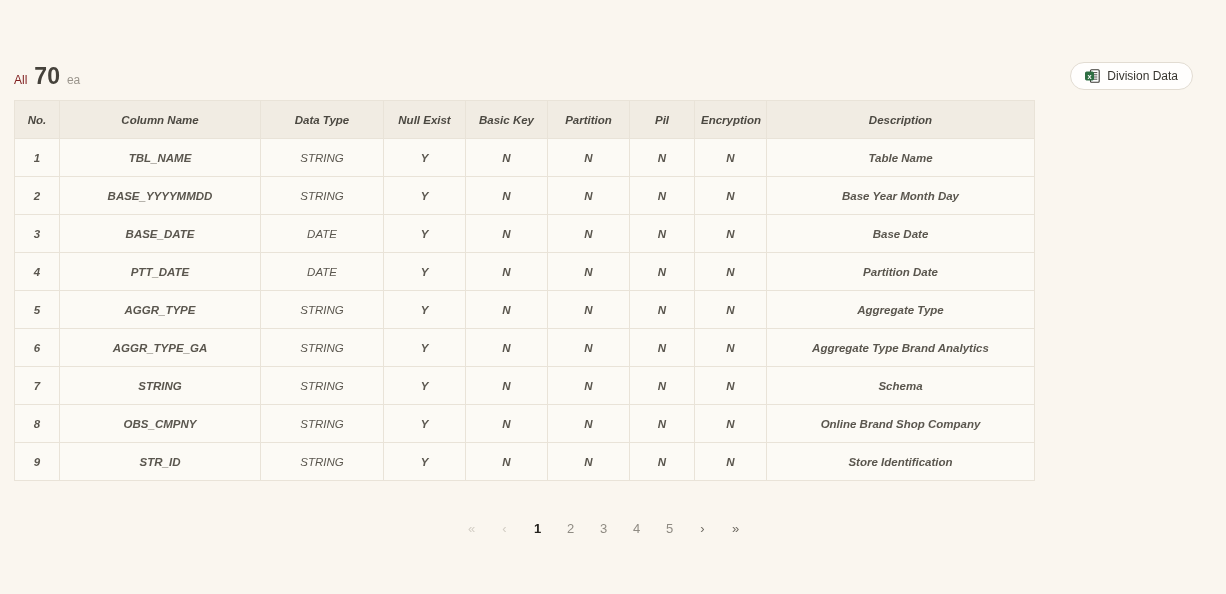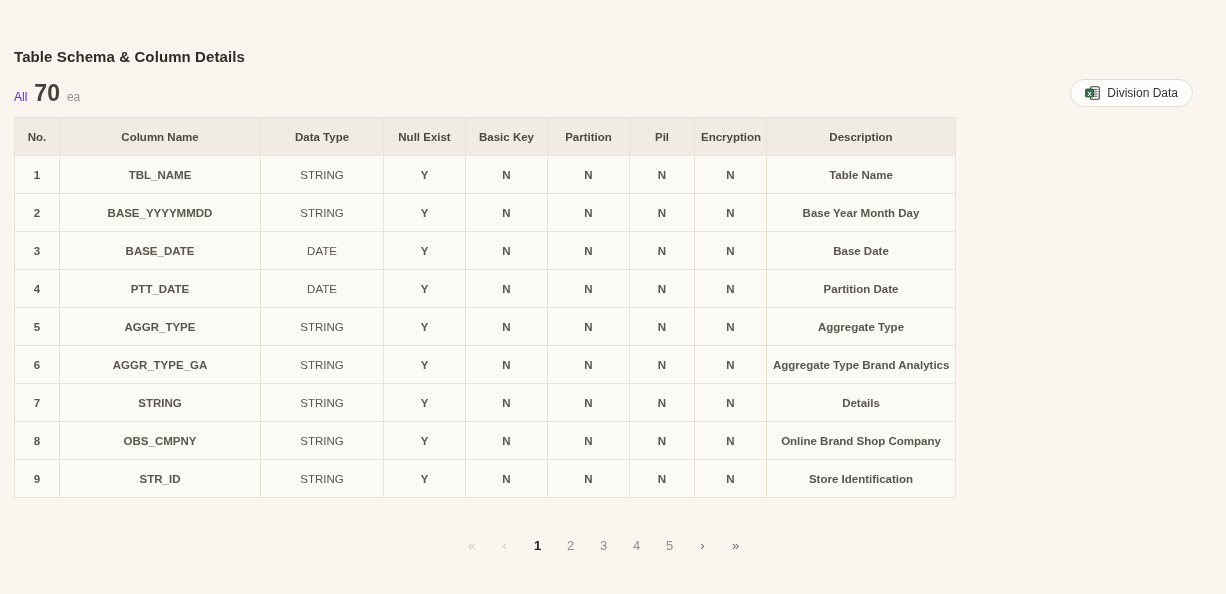--- a/index.html
+++ b/index.html
@@ -22,44 +22,45 @@
     letter-spacing: 0.1px;
   }
   .subheader {
     margin-top: 14px;
     display: flex;
     align-items: center;
     justify-content: space-between;
     height: 28px;
   }
   .count-line { display: flex; align-items: baseline; gap: 7px; }
-  .count-label { font-size: 12px; color: #6d28d9; }
+  .count-label { font-size: 12px; color: #7f1d1d; }
   .count-value { font-size: 23px; font-weight: 600; color: #45423b; }
   .count-unit  { font-size: 12px; color: #9a958c; }
   .download-btn {
     display: inline-flex;
     align-items: center;
     gap: 7px;
     height: 28px;
     padding: 0 14px;
     background: #fffefd;
     border: 1px solid #e2dcd2;
     border-radius: 15px;
     font-family: "Liberation Sans", sans-serif;
     font-size: 12px;
     color: #37352f;
     cursor: pointer;
   }
   .excel-icon { display: inline-block; width: 15px; height: 14px; }
   table.schema {
     margin-top: 10px;
-    width: 942px;
+    width: 1021px;
     border-collapse: collapse;
     table-layout: fixed;
     background: #fcfaf5;
+    font-style: italic;
   }
   table.schema th, table.schema td {
     border: 1px solid #e9e3d8;
     font-size: 11.5px;
     text-align: center;
     vertical-align: middle;
     height: 38px;
     padding: 0 6px;
     overflow: hidden;
     white-space: nowrap;
@@ -98,21 +99,20 @@
   }
   .page-btn.arrow-disabled { color: #d3cec5; cursor: default; }
   .page-btn.arrow-enabled { color: #6e6a62; }
   .page-btn.current { color: #24221e; font-weight: 700; cursor: default; }
 </style>
 </head>
 <body>
 
 <div class="page">
 
-  <div class="page-title">Table Schema &amp; Column Details</div>
 
   <div class="subheader">
     <div class="count-line">
       <span class="count-label">All</span>
       <span class="count-value">70</span>
       <span class="count-unit">ea</span>
     </div>
     <button class="download-btn">
       <span class="excel-icon">
         <svg width="15" height="14" viewBox="0 0 15 14">
@@ -223,21 +223,21 @@
     </tr>
         <tr>
       <td class="cell-no">7</td>
       <td class="cell-colname">STRING</td>
       <td class="cell-datatype">STRING</td>
       <td class="cell-flag">Y</td>
       <td class="cell-flag">N</td>
       <td class="cell-flag">N</td>
       <td class="cell-flag">N</td>
       <td class="cell-flag">N</td>
-      <td class="cell-desc">Details</td>
+      <td class="cell-desc">Schema</td>
     </tr>
         <tr>
       <td class="cell-no">8</td>
       <td class="cell-colname">OBS_CMPNY</td>
       <td class="cell-datatype">STRING</td>
       <td class="cell-flag">Y</td>
       <td class="cell-flag">N</td>
       <td class="cell-flag">N</td>
       <td class="cell-flag">N</td>
       <td class="cell-flag">N</td>

